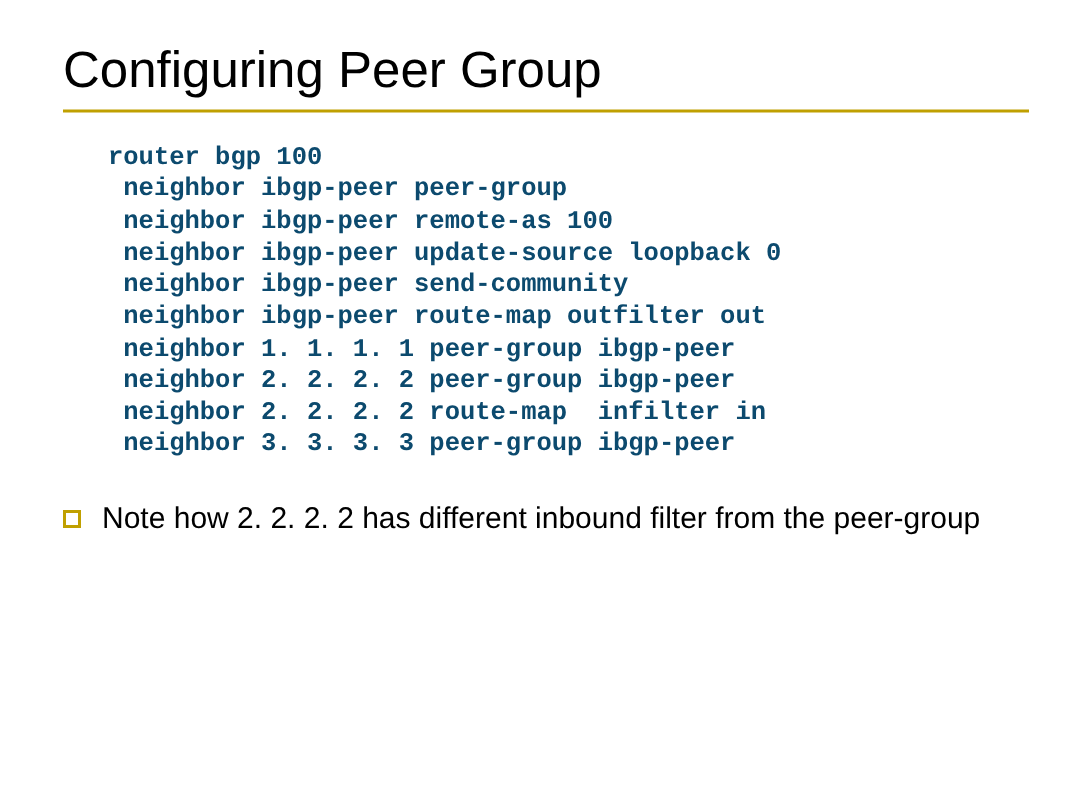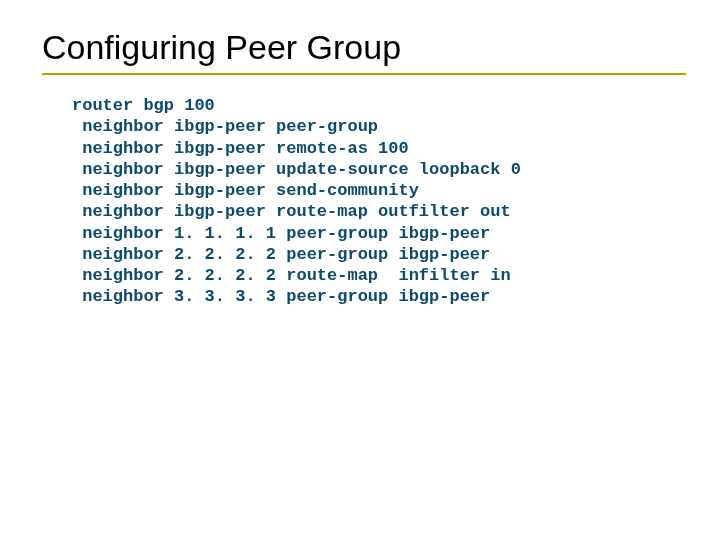--- a/index.html
+++ b/index.html
@@ -62,13 +62,17 @@
   <div class="code-block">router bgp 100
  neighbor ibgp-peer peer-group
  neighbor ibgp-peer remote-as 100
  neighbor ibgp-peer update-source loopback 0
  neighbor ibgp-peer send-community
  neighbor ibgp-peer route-map outfilter out
  neighbor 1. 1. 1. 1 peer-group ibgp-peer
  neighbor 2. 2. 2. 2 peer-group ibgp-peer
  neighbor 2. 2. 2. 2 route-map  infilter in
  neighbor 3. 3. 3. 3 peer-group ibgp-peer</div>
+  <div class="note-row">
+    <div class="bullet"></div>
+    <div class="note">Note how 2. 2. 2. 2 has different inbound filter from the peer-group</div>
+  </div>
 </div>
 
 </body></html>

